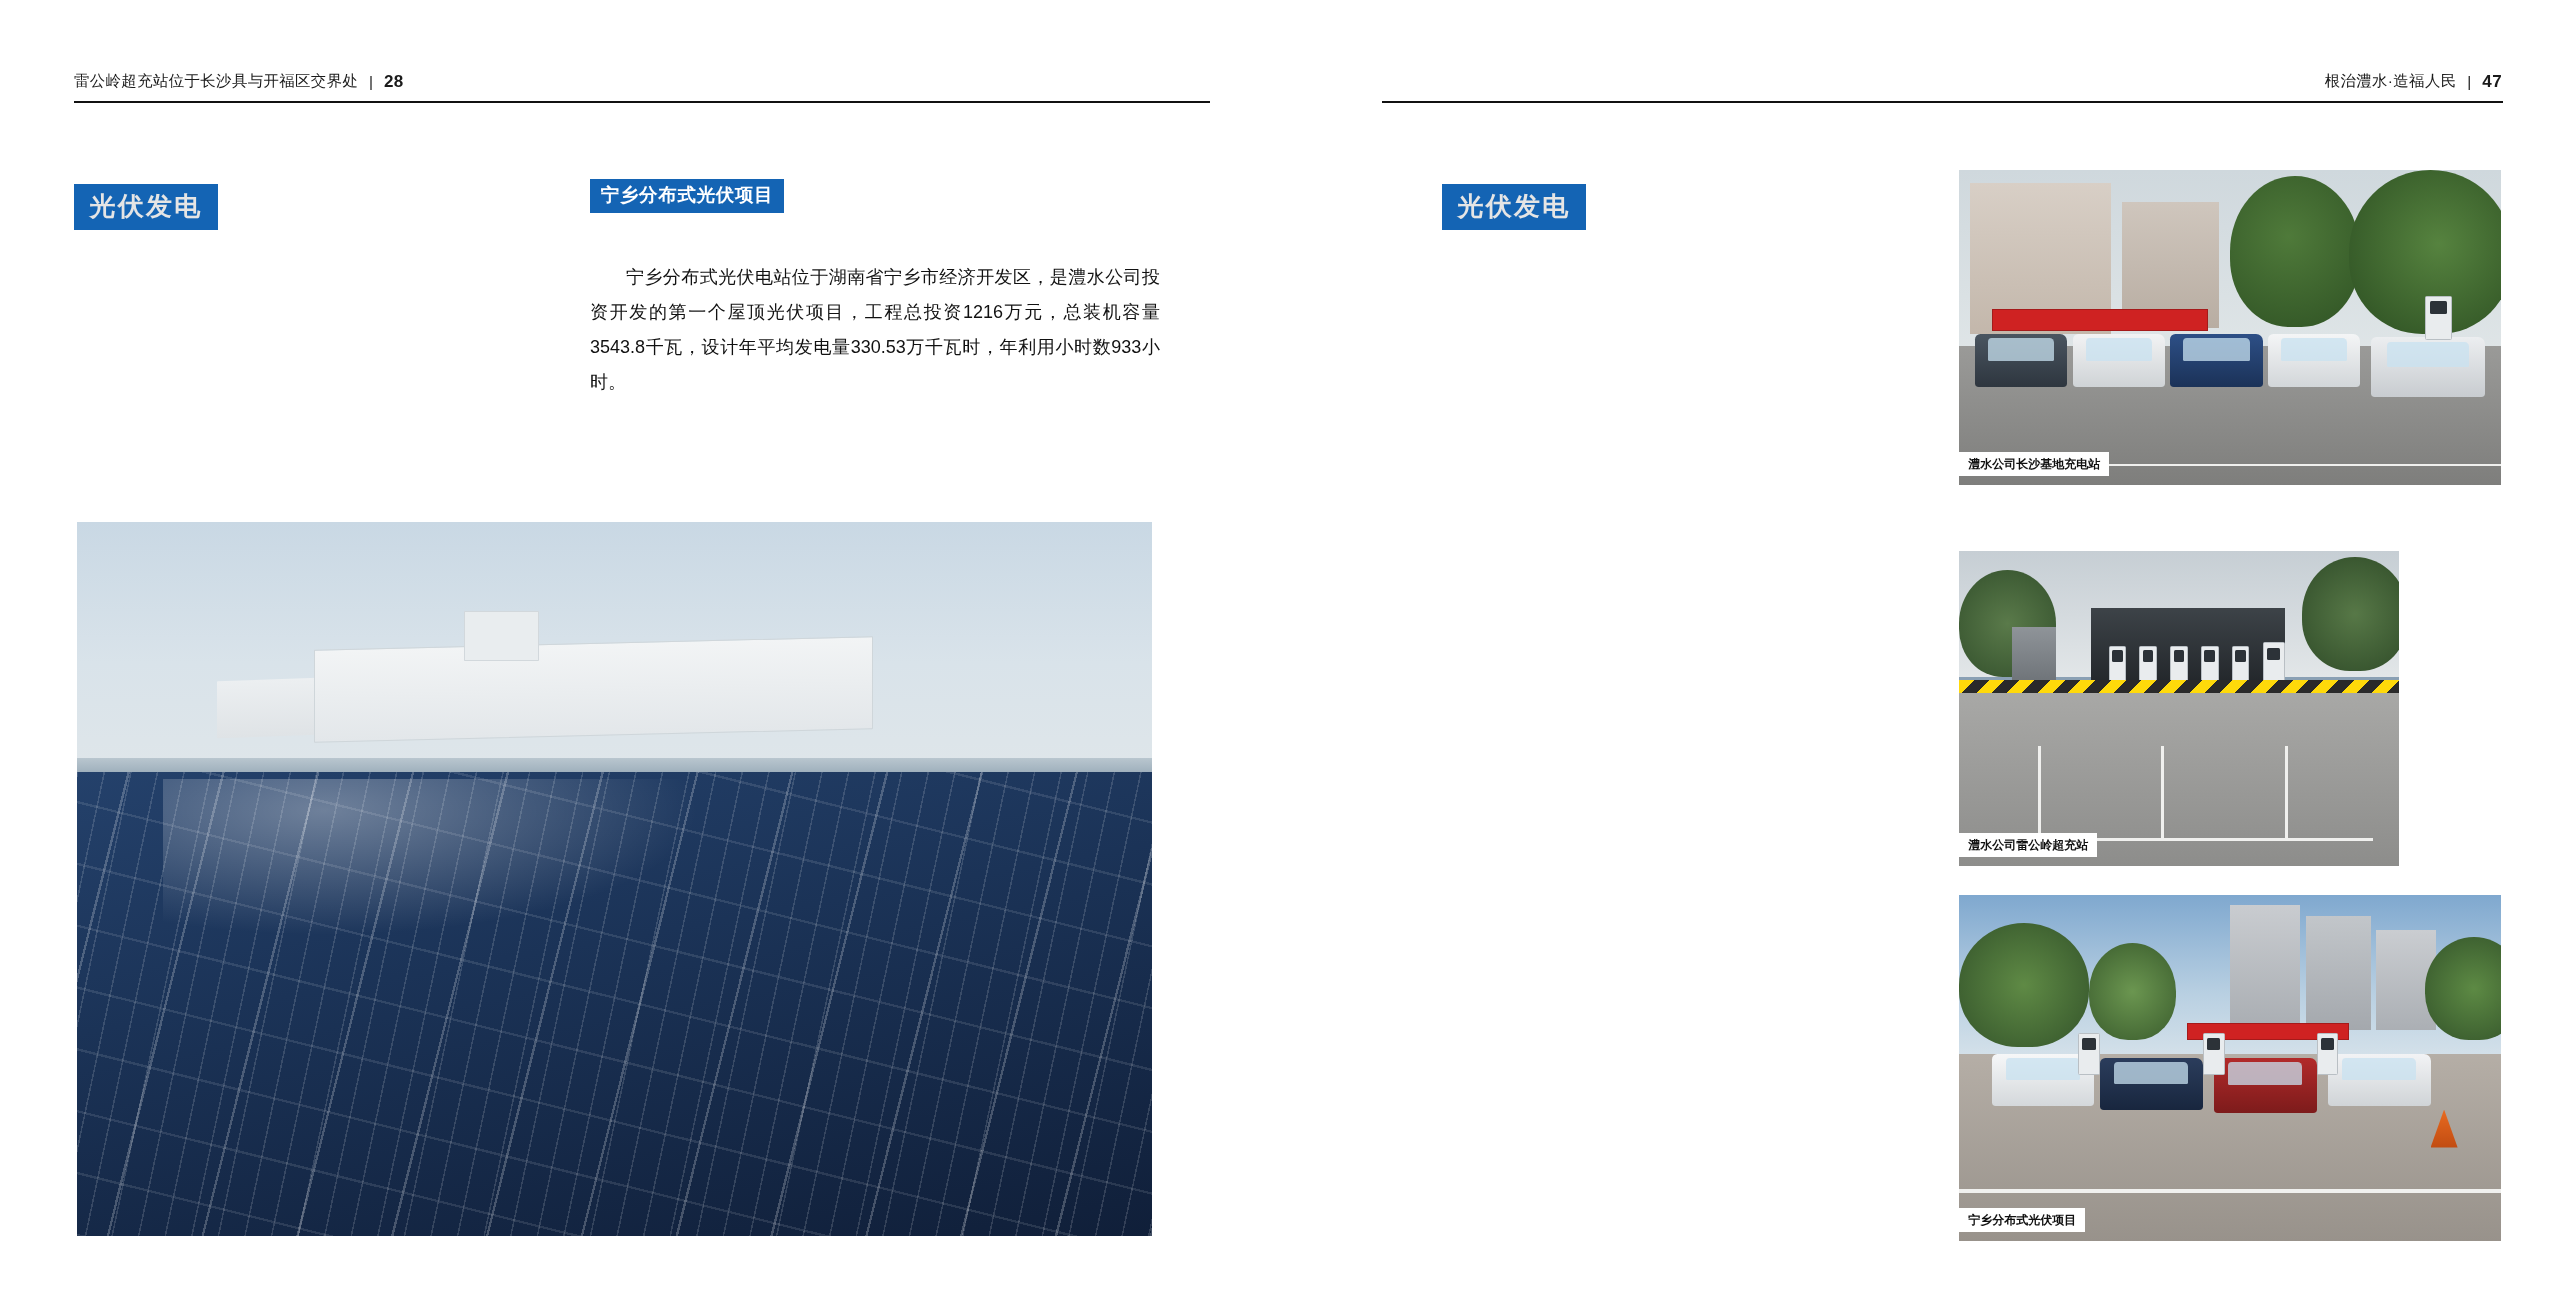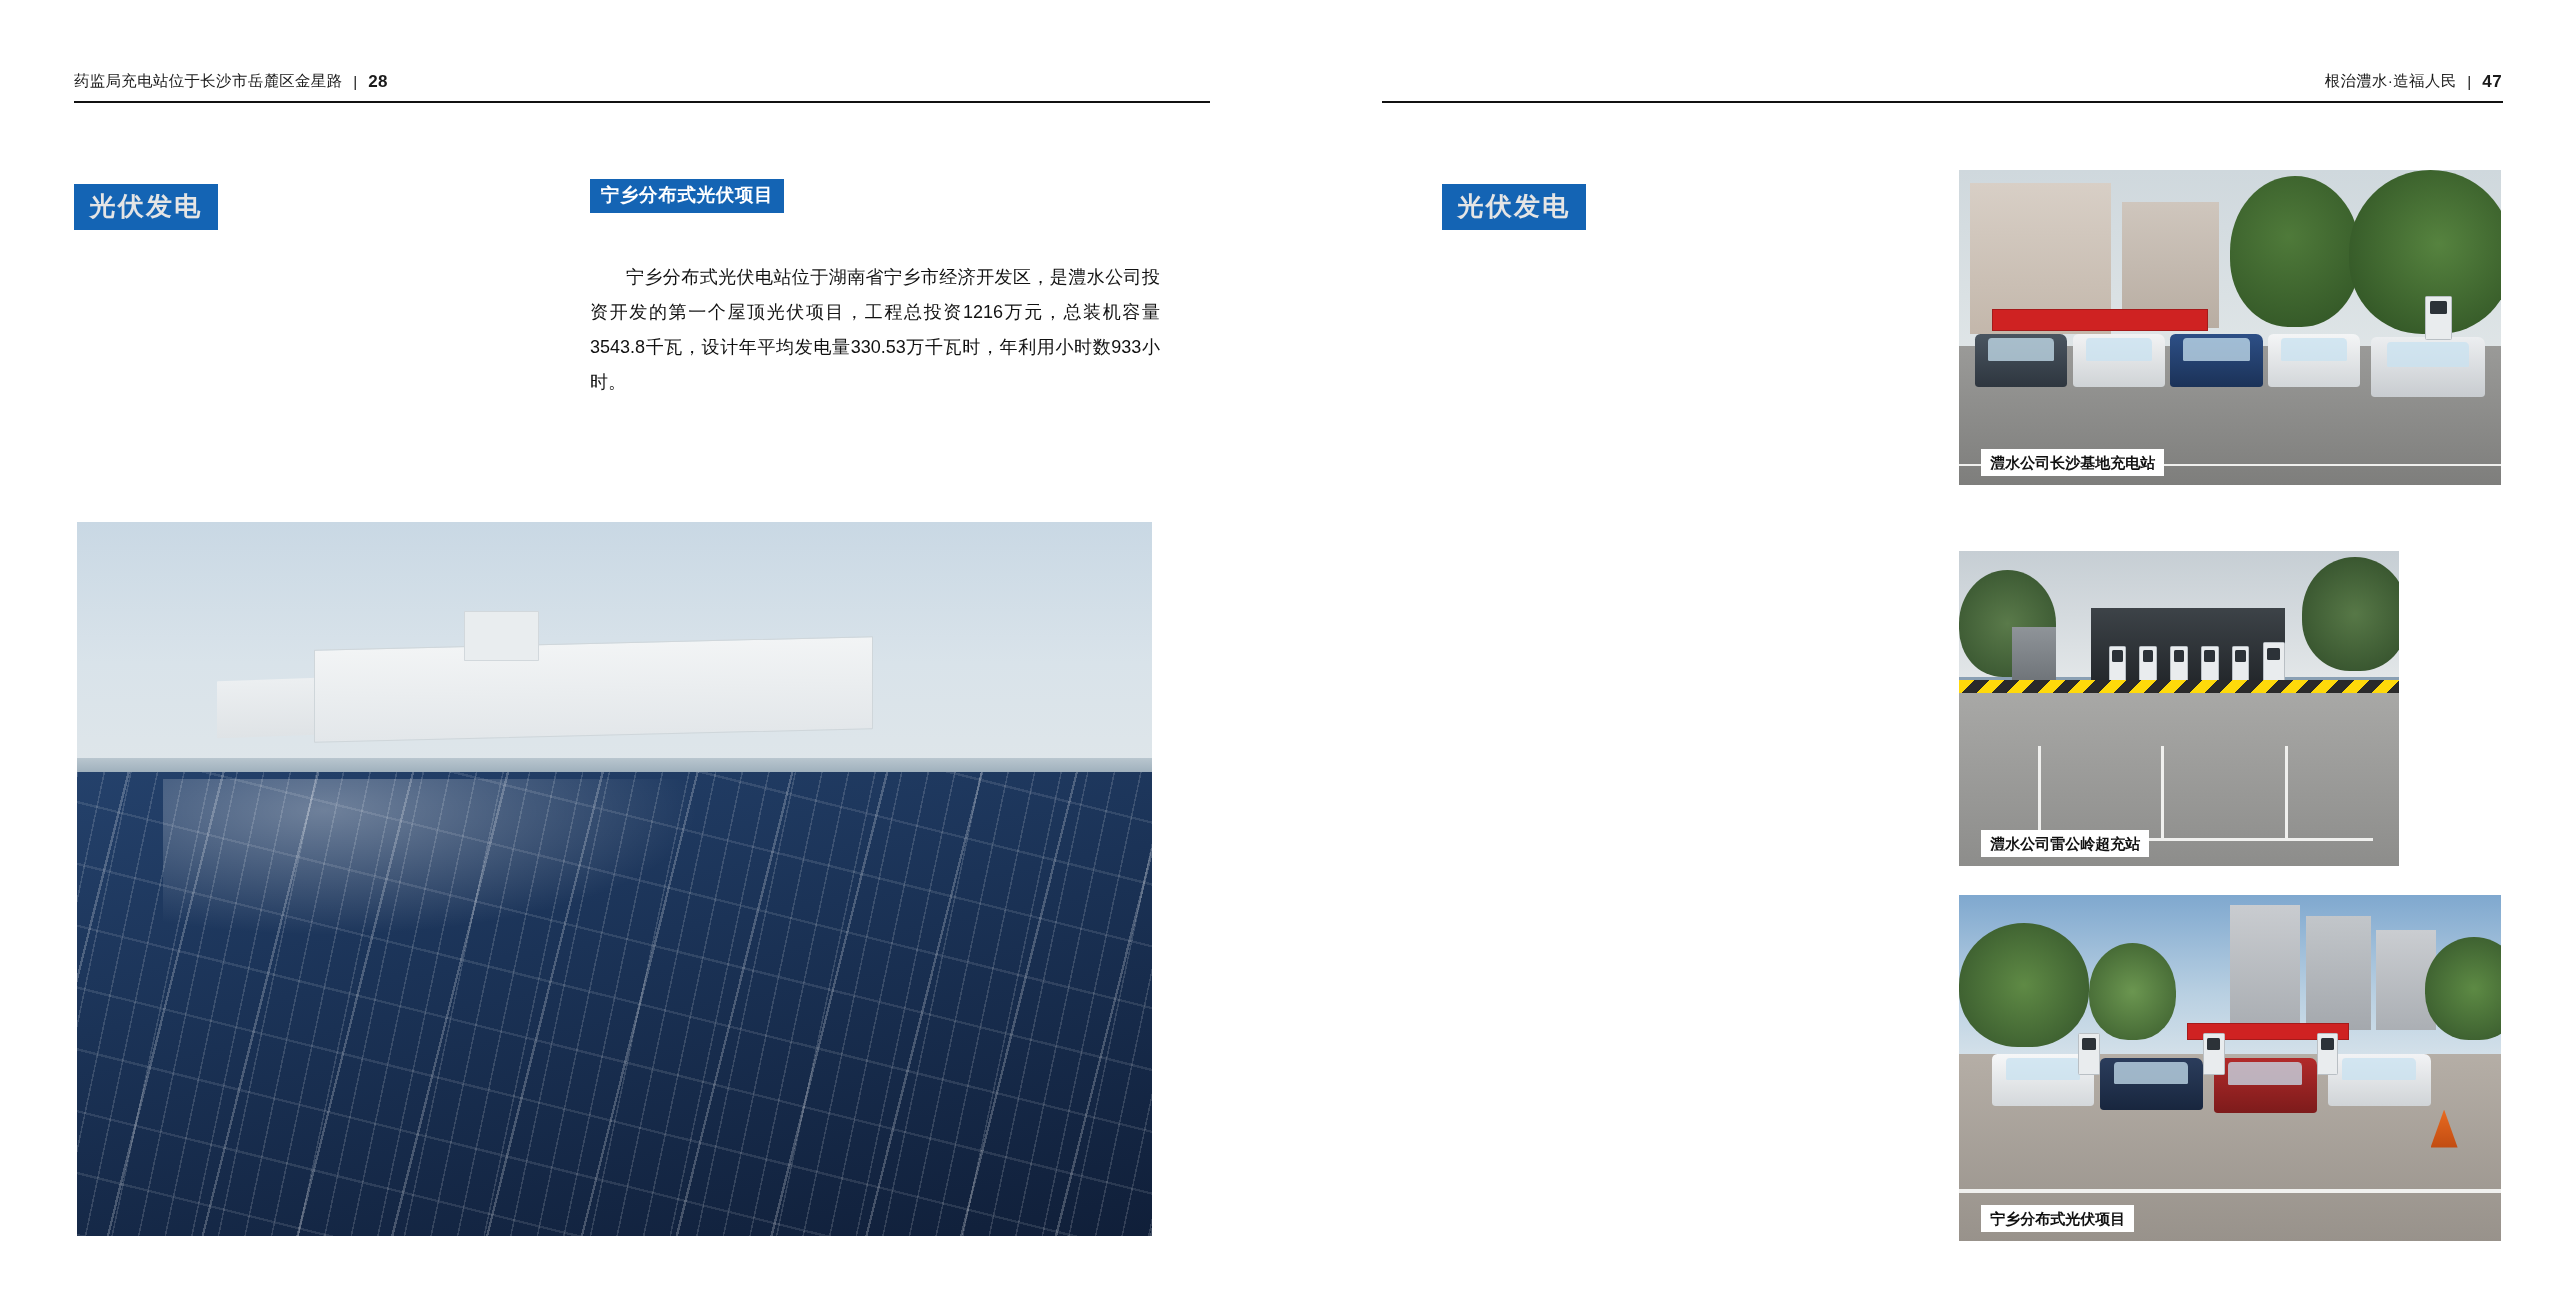--- a/index.html
+++ b/index.html
@@ -118,24 +118,24 @@
     background: radial-gradient(ellipse at 30% 20%, rgba(255,255,255,0.35), rgba(255,255,255,0) 70%);
   }
 
   
   #photo-ev1 { left: 1959px; top: 170px; width: 542px; height: 315px; }
   #photo-ev2 { left: 1959px; top: 551px; width: 440px; height: 315px; }
   #photo-ev3 { left: 1959px; top: 895px; width: 542px; height: 346px; }
 
   .caption {
     position: absolute;
-    left: 22px; bottom: 9.2px;
+    left: 0; bottom: 9.2px;
     background: #fff;
     color: #111;
-    font-size: 15px;
+    font-size: 12px;
     font-weight: 700;
     padding: 5.4px 9.2px 6.1px 9.2px;
     line-height: 1;
     white-space: nowrap;
   }
 
   
   .sky  { position: absolute; left:0; top:0; width:100%; }
   .ground { position: absolute; left:0; bottom:0; width:100%; }
   .tree { position: absolute; border-radius: 50% 50% 45% 45%; }
@@ -158,21 +158,21 @@
     position:absolute;
     background: repeating-linear-gradient(135deg, #ffd90a 0 10.7px, #2a2a2a 10.7px 21.5px);
   }
 </style>
 </head>
 <body>
 
 <div class="spread">
 
   <div class="page-header" id="hdr-left">
-    <span>药监局充电站位于长沙市岳麓区金星路</span>
+    <span>雷公岭超充站位于长沙具与开福区交界处</span>
     <span class="sep">|</span>
     <span class="pagenum">28</span>
   </div>
   <div class="rule" id="rule-left"></div>
 
   <div class="section-tag" id="sec-pv">光伏发电</div>
 
   <div class="subsection-tag" id="sub-ningxiang">宁乡分布式光伏项目</div>
 
   <div class="body-text" id="txt-pv">宁乡分布式光伏电站位于湖南省宁乡市经济开发区，是澧水公司投资开发的第一个屋顶光伏项目，工程总投资1216万元，总装机容量3543.8千瓦，设计年平均发电量330.53万千瓦时，年利用小时数933小时。</div>

